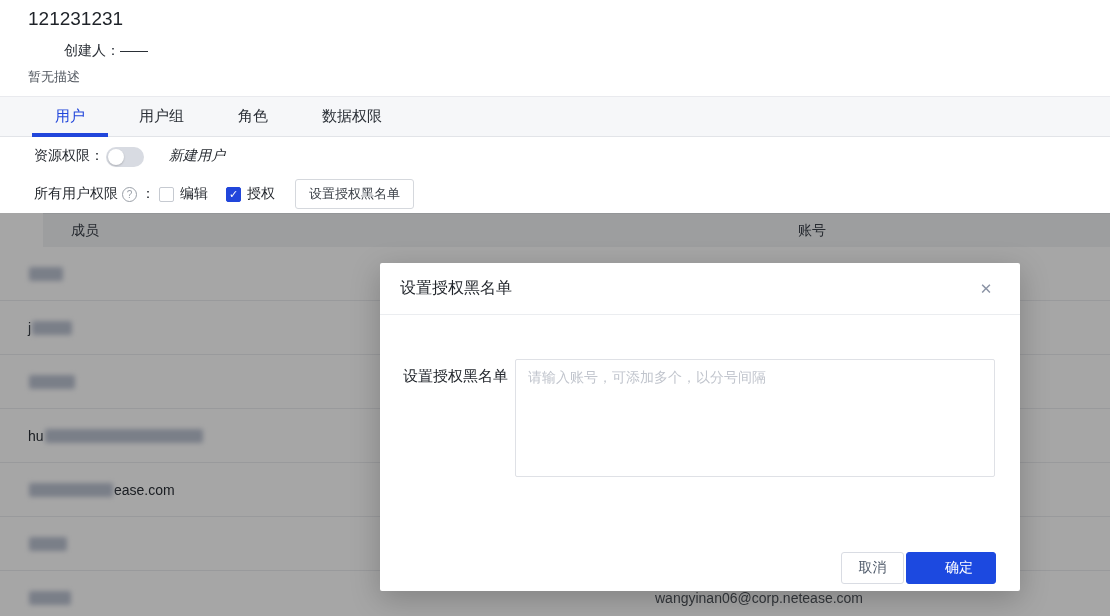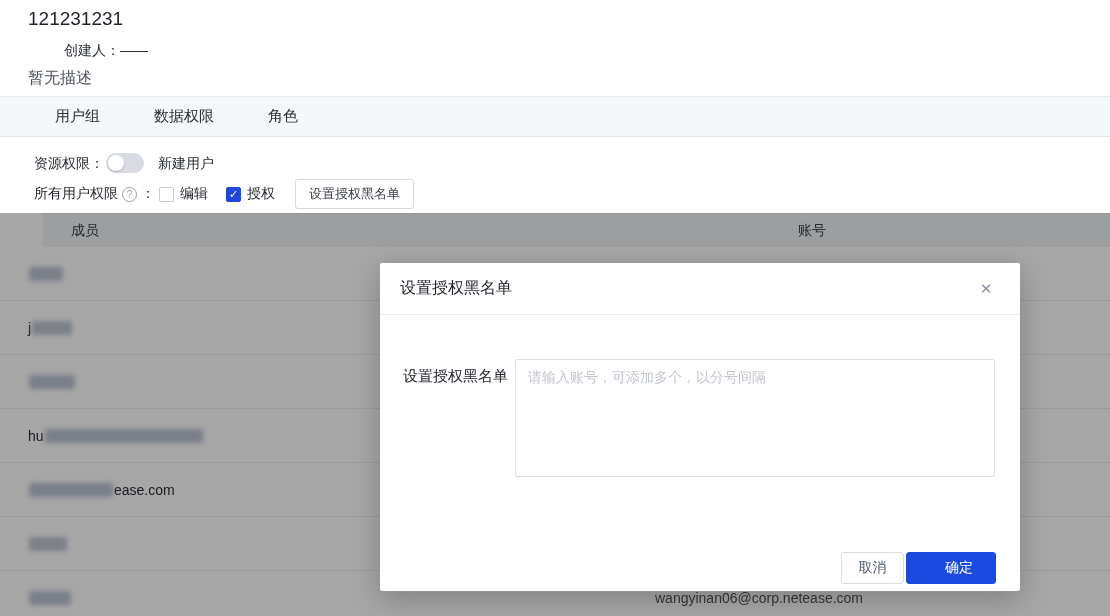--- a/index.html
+++ b/index.html
@@ -8,51 +8,51 @@
     font-family: "Liberation Sans", "DejaVu Sans", sans-serif;
     background: #fff;
     color: #1f2329;
   }
   .page { position: relative; width: 1110px; height: 616px; overflow: hidden; background: #fff; }
 
   
   .hdr { position: absolute; top: 0; left: 0; right: 0; height: 96px; background: #fff; }
   .hdr-title { position: absolute; left: 28px; top: 8px; font-size: 19px; color: #1f2329; }
   .hdr-creator { position: absolute; left: 28px; top: 42px; font-size: 14px; color: #2a2f36; margin-left: 36px; }
-  .hdr-desc { position: absolute; left: 28px; top: 68px; font-size: 16px; color: #4e545c; }
+  .hdr-desc { position: absolute; left: 28px; top: 68px; font-size: 13px; color: #4e545c; }
 
   
   .tabbar {
     position: absolute; top: 96px; left: 0; right: 0; height: 41px;
     background: #f6f7f9; border-top: 1px solid #e9eaee; border-bottom: 1px solid #e2e4e8;
     display: flex; align-items: stretch; padding-left: 28px;
   }
   .tab {
     padding: 0 27px; display: flex; align-items: center; font-size: 15px; color: #2a2f36;
     cursor: pointer; position: relative;
   }
   .tab.active { color: var(--accent, #2146db); }
   .tab.active::after {
     content: ""; position: absolute; left: 4px; right: 4px; bottom: -1px; height: 4px;
     background: var(--accent, #2146db);
   }
 
   
   .toolbar { position: absolute; top: 137px; left: 0; right: 0; height: 76px; background: #fff; }
-  .tb-row1 { position: absolute; left: 34px; top: 10px; height: 26px; display: flex; align-items: flex-end; font-size: 14px; }
+  .tb-row1 { position: absolute; left: 34px; top: 10px; height: 26px; display: flex; align-items: flex-start; font-size: 14px; }
   .tb-row2 { position: absolute; left: 34px; top: 42px; height: 30px; display: flex; align-items: center; font-size: 14px; }
   .toggle {
     width: 38px; height: 20px; border-radius: 10px; background: #d8dbe2; position: relative;
     display: inline-block; margin: 0 10px 0 2px; cursor: pointer;
   }
   .toggle .knob {
     position: absolute; left: 2px; top: 2px; width: 16px; height: 16px; border-radius: 50%;
     background: #fff; box-shadow: 0 1px 2px rgba(0,0,0,.2);
   }
-  .new-user { margin-left: 4px; color: #1f2329; }
+  .new-user { margin-left: 15px; color: #1f2329; font-style: italic; }
   .help {
     width: 15px; height: 15px; border: 1px solid #9aa0a8; border-radius: 50%;
     font-size: 10px; color: #9aa0a8; display: inline-flex; align-items: center; justify-content: center;
     margin: 0 4px;
   }
   .cbx-group { display: flex; margin-left: 4px; }
   .cbx { display: flex; align-items: center; margin-right: 18px; cursor: pointer; }
   .cbx .box {
     width: 15px; height: 15px; border: 1px solid #c6cad1; border-radius: 2px; background: #fff;
     margin-right: 6px; display: inline-flex; align-items: center; justify-content: center;
@@ -122,28 +122,31 @@
 
 <div class="page">
 
   <div class="hdr">
     <div class="hdr-title">121231231</div>
     <div class="hdr-creator">创建人：——</div>
     <div class="hdr-desc">暂无描述</div>
   </div>
 
   <div class="tabbar">
+    <div class="tab active">
+        <span>用户</span>
+      </div>
     <div class="tab">
         <span>用户组</span>
       </div>
     <div class="tab">
+        <span>角色</span>
+      </div>
+    <div class="tab">
         <span>数据权限</span>
-      </div>
-    <div class="tab">
-        <span>角色</span>
       </div>
   </div>
 
   <div class="toolbar">
     <div class="tb-row1">
       <span>资源权限：</span>
       <span class="toggle">
           <span class="knob"></span>
         </span>
       <span class="new-user">新建用户</span>

